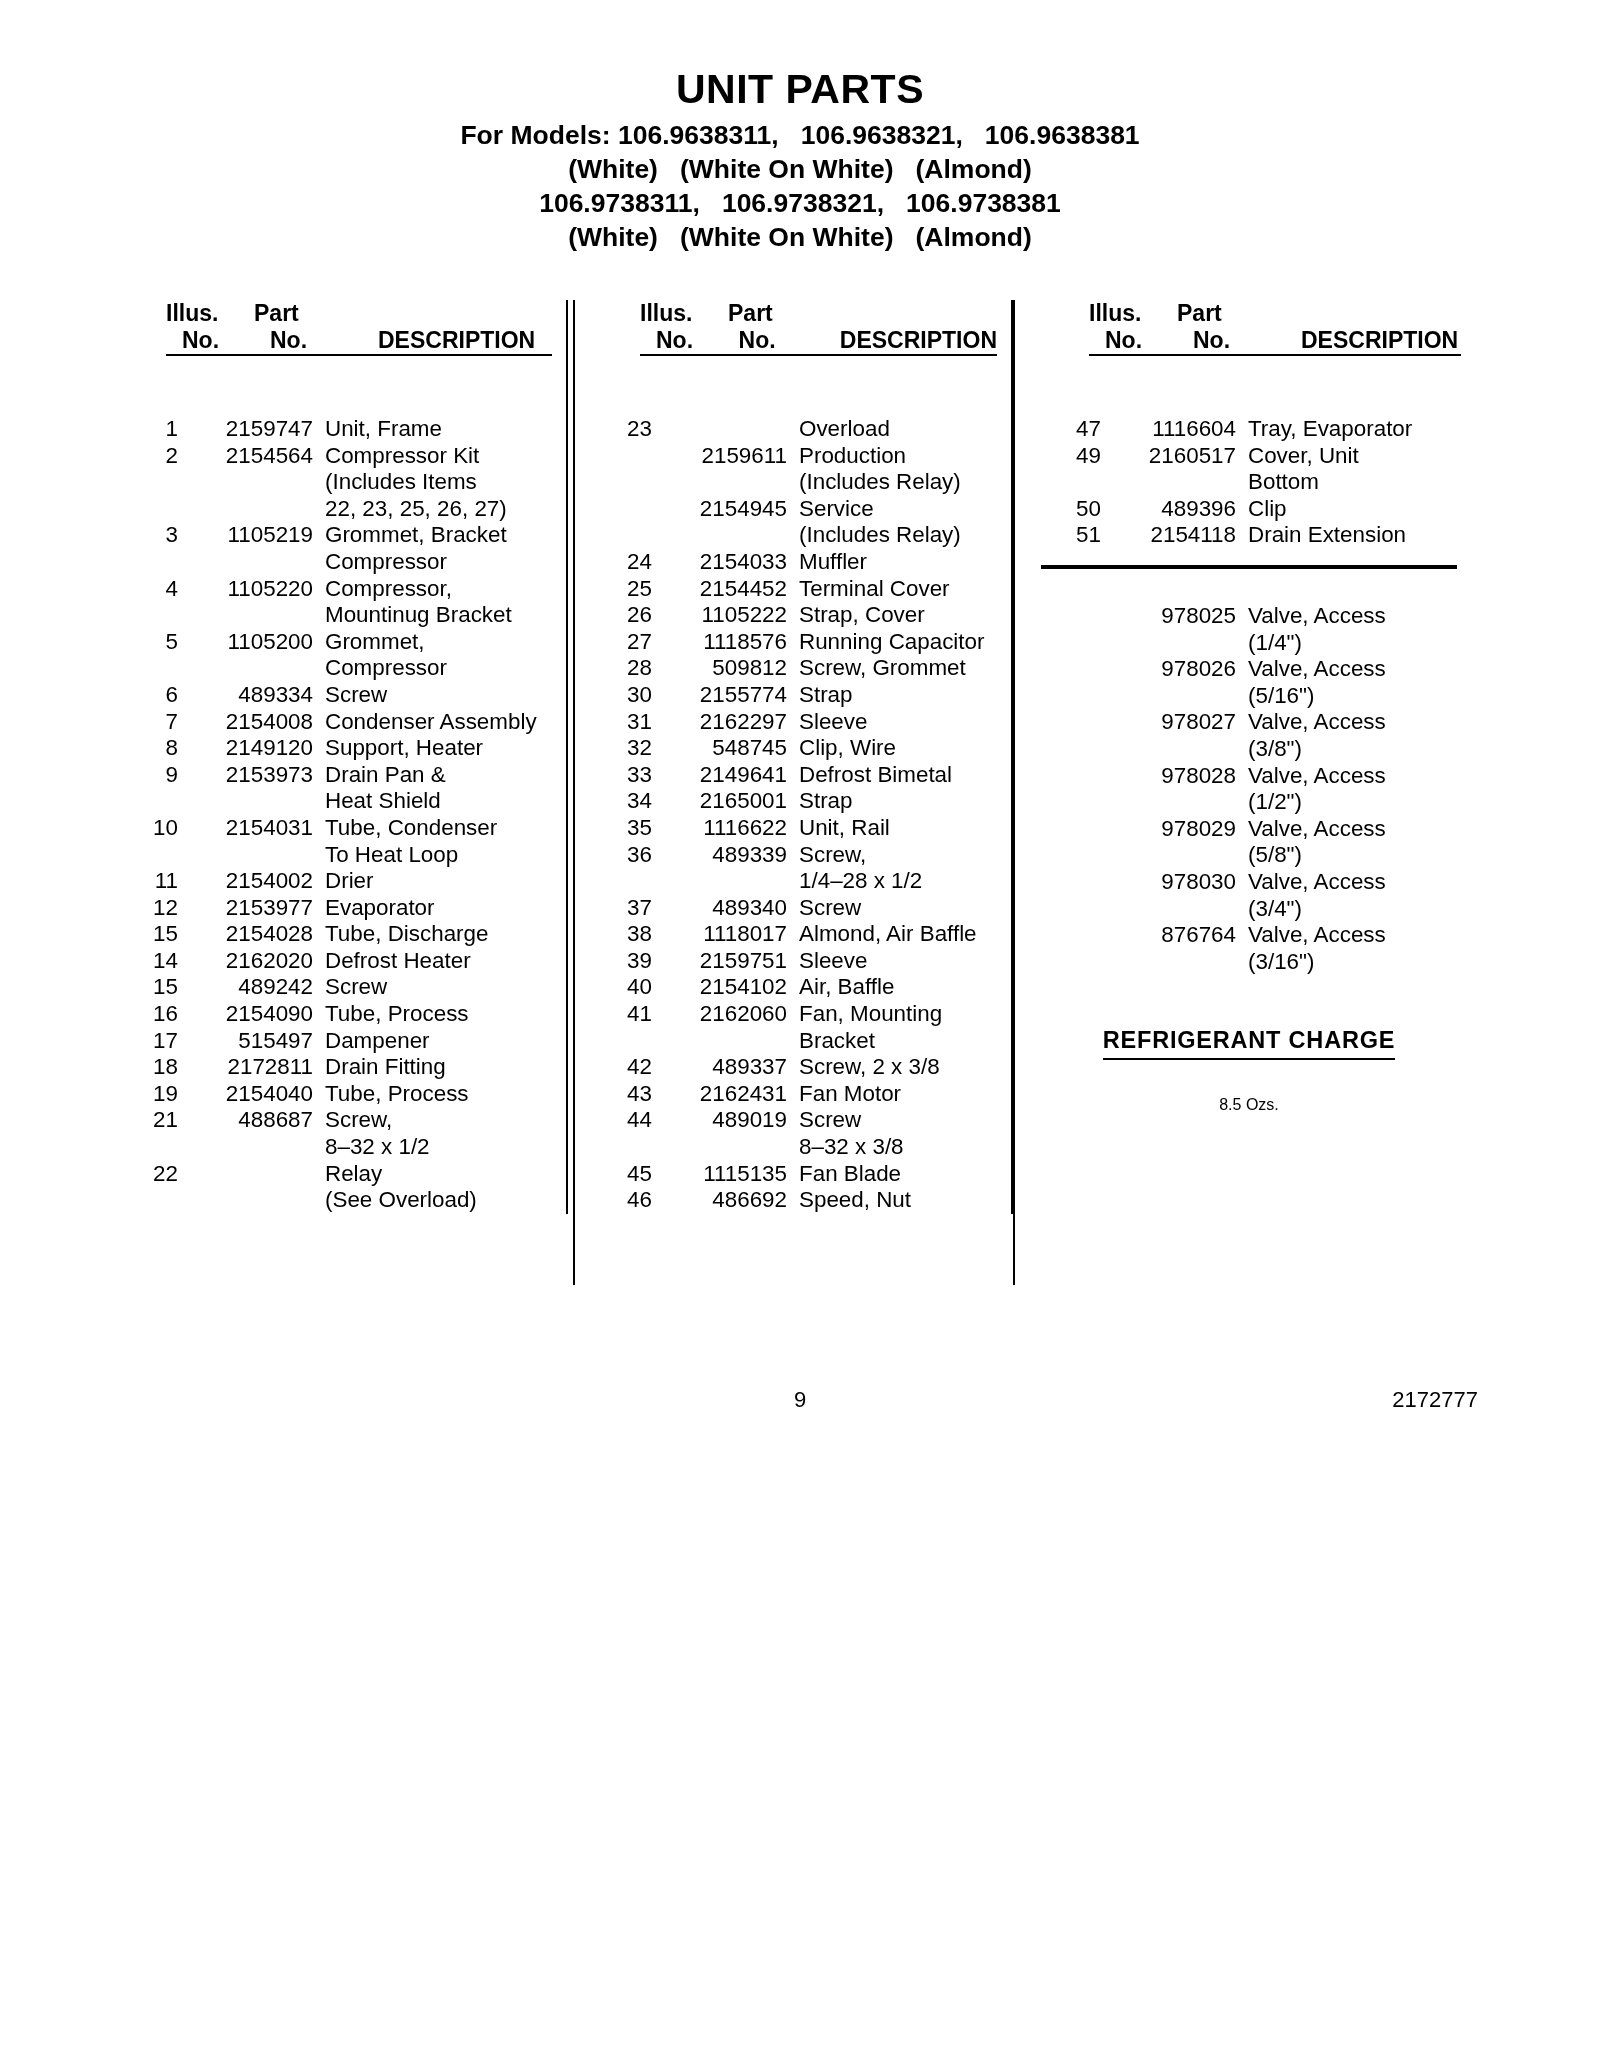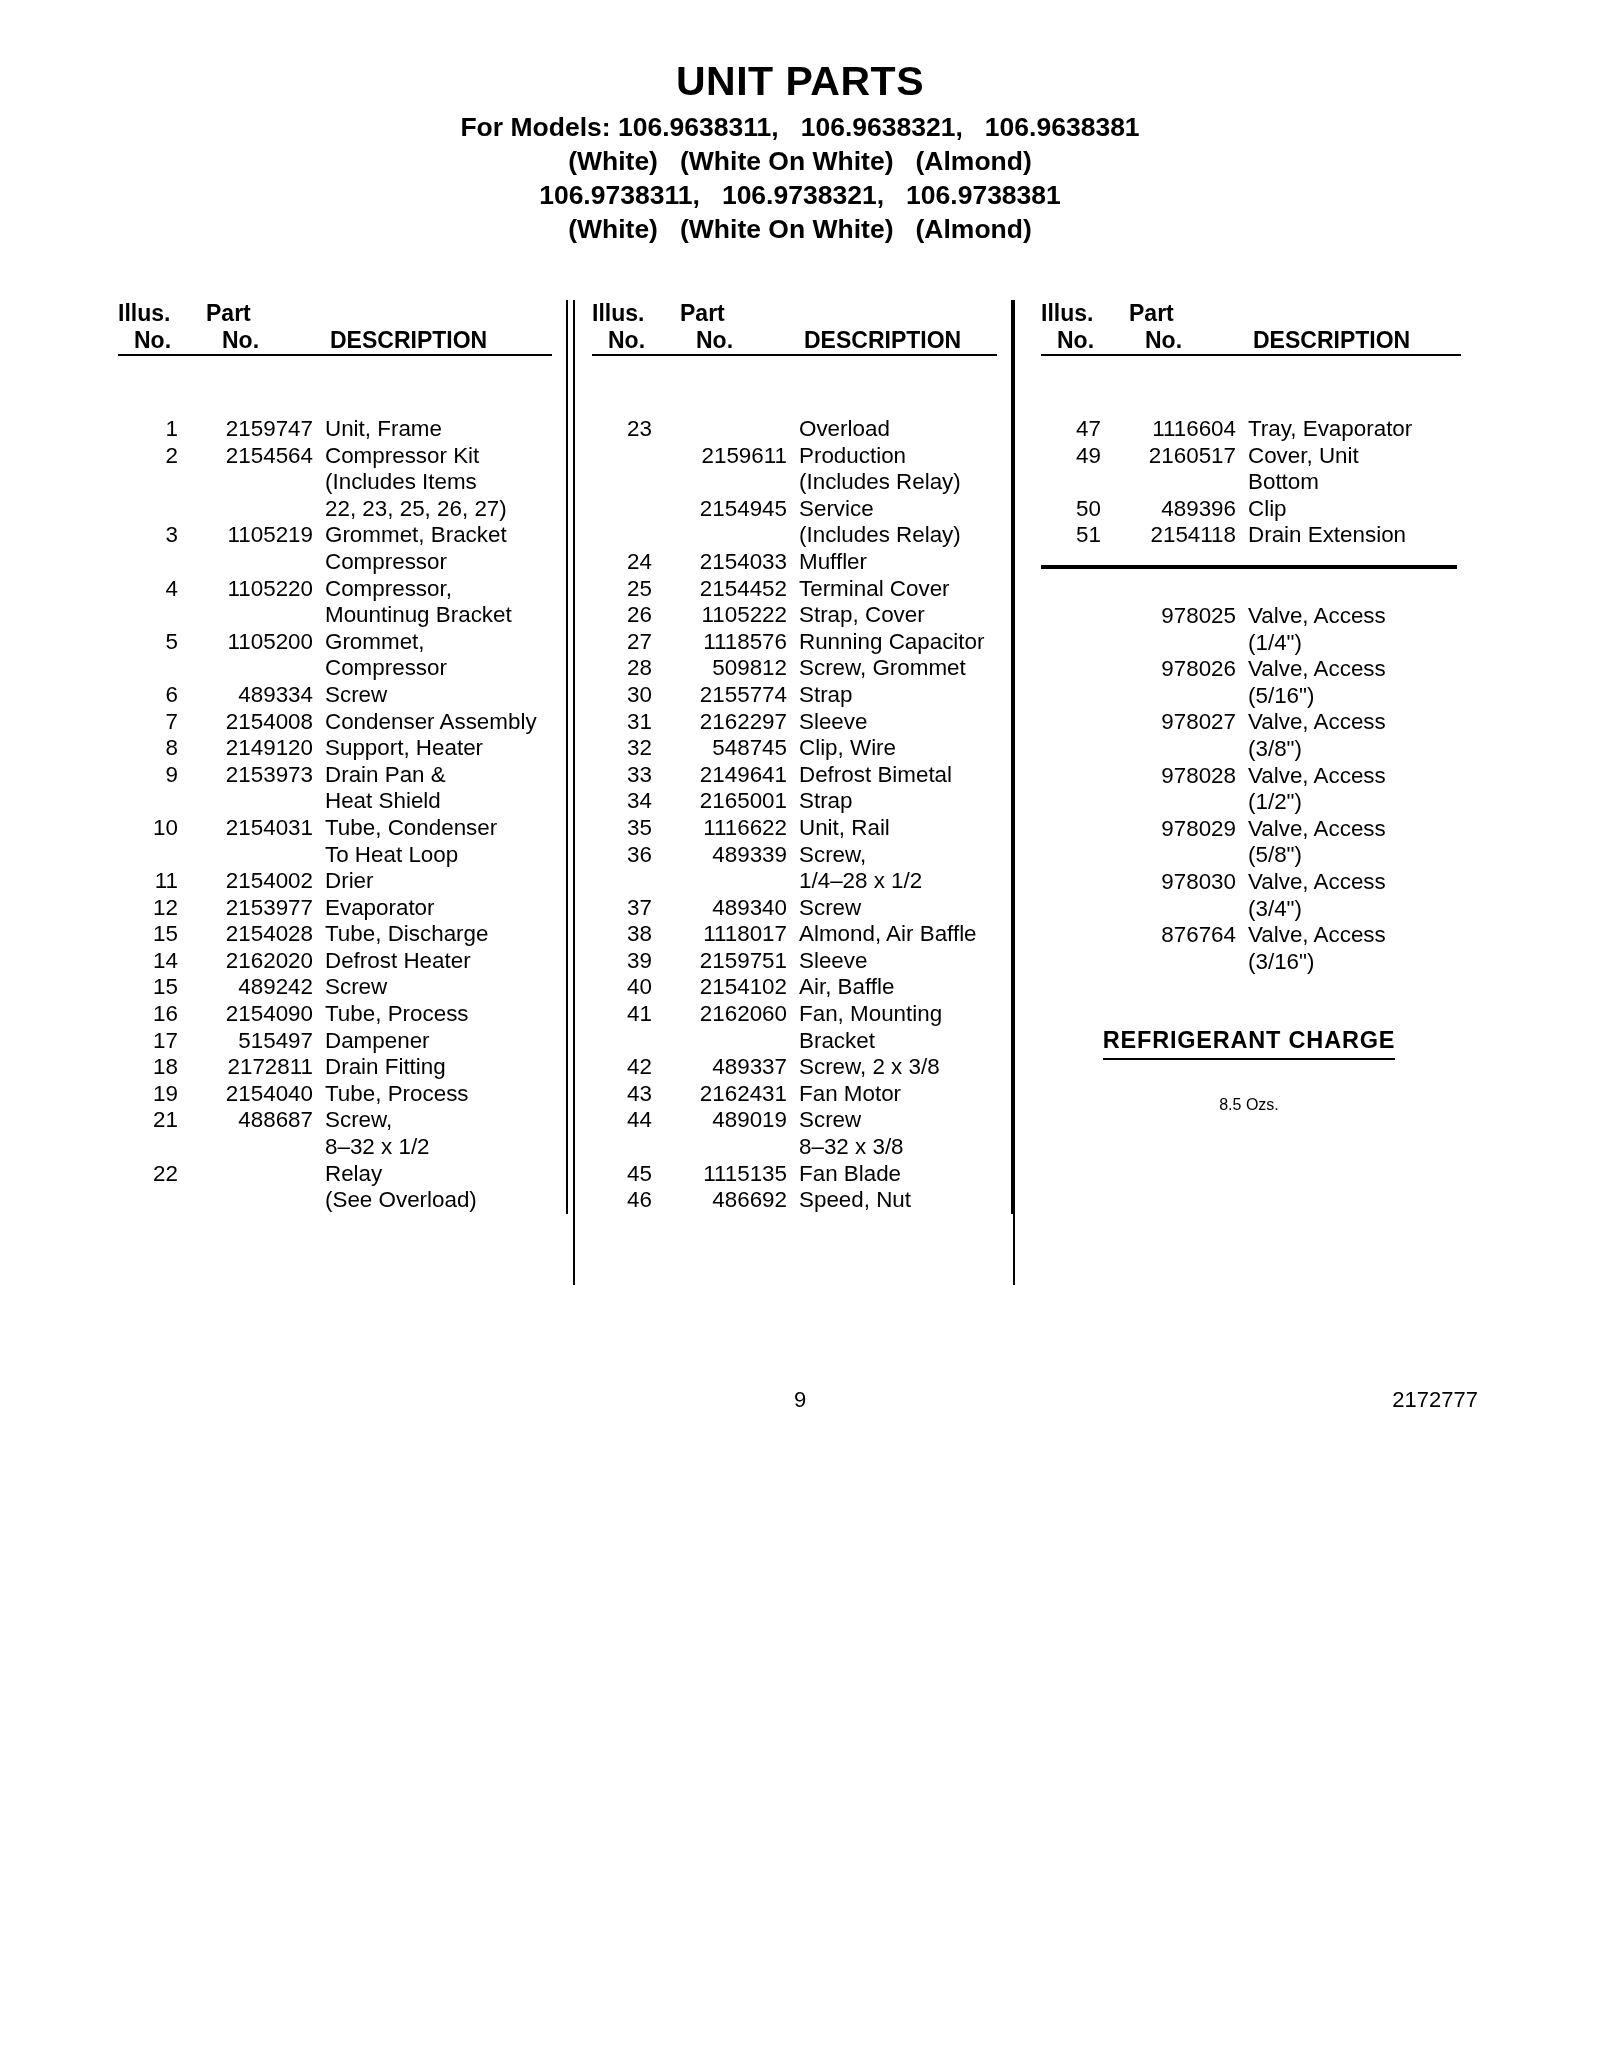--- a/index.html
+++ b/index.html
@@ -13,21 +13,21 @@
     font-family: "Liberation Sans", sans-serif;
     color: #000000;
     position: relative;
     overflow: hidden;
   }
   .page {
     position: relative;
     width: 1600px;
     height: 1503px;
     box-sizing: border-box;
-    padding: 8px;
+    padding: 16px;
   }
 
   
   .header {
     text-align: center;
     padding-top: 52px;
   }
   .doc-title {
     font-size: 41px;
     font-weight: bold;
@@ -65,20 +65,21 @@
   .col1 { width: 448px; padding-right: 14px; }
   .col2 { width: 445px; padding-left: 24px; padding-right: 14px; border-left: 2px solid #000; }
   .col3 { width: 450px; padding-left: 28px; border-left: 2px solid #000; }
 
   .col-head {
     font-size: 23px;
     font-weight: bold;
     line-height: 1.16;
     position: relative;
     height: 76px;
+    margin-left: 48px;
   }
   .hdr-line1, .hdr-line2 {
     display: flex;
     white-space: pre;
   }
   .hcell-illus { width: 88px; }
   .hcell-part  { width: 108px; }
   .hcell-desc  { }
   .head-rule {
     border-bottom: 2.6px solid #000;

